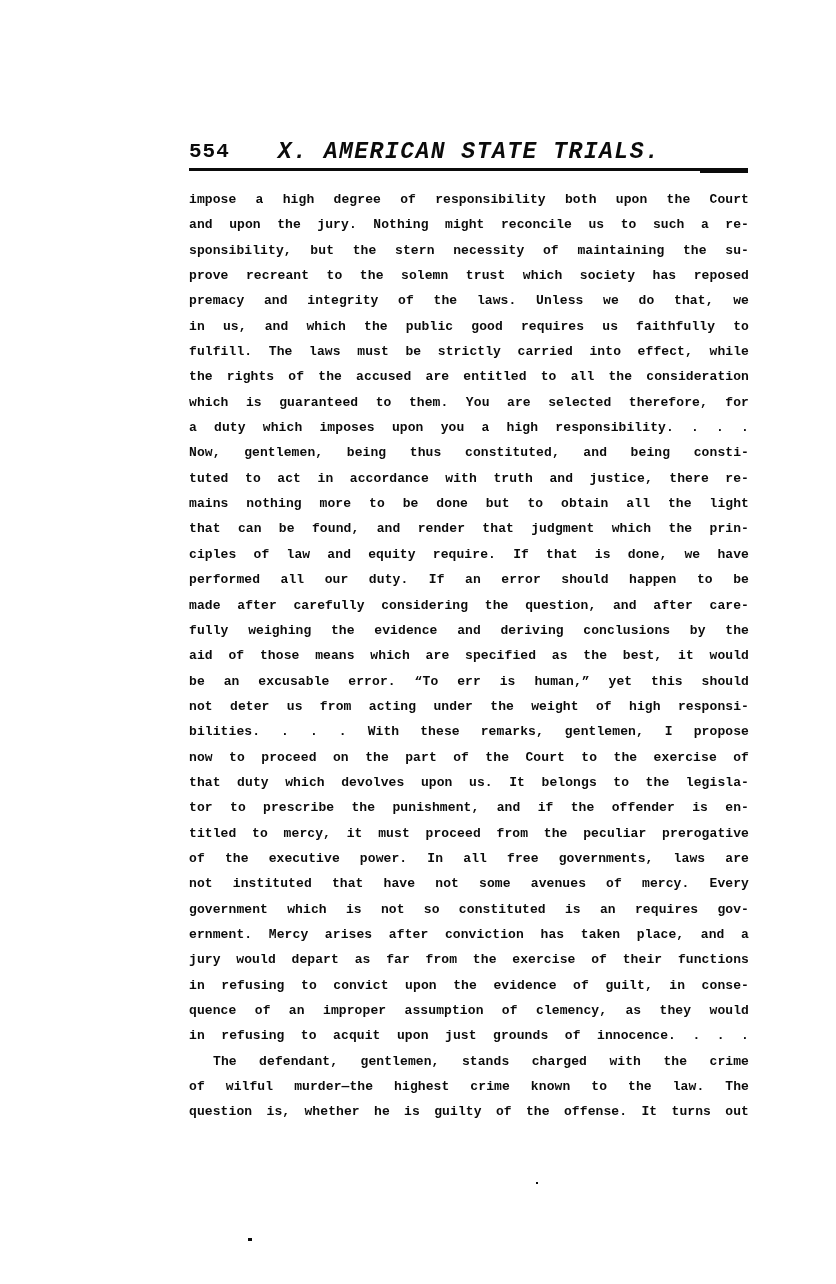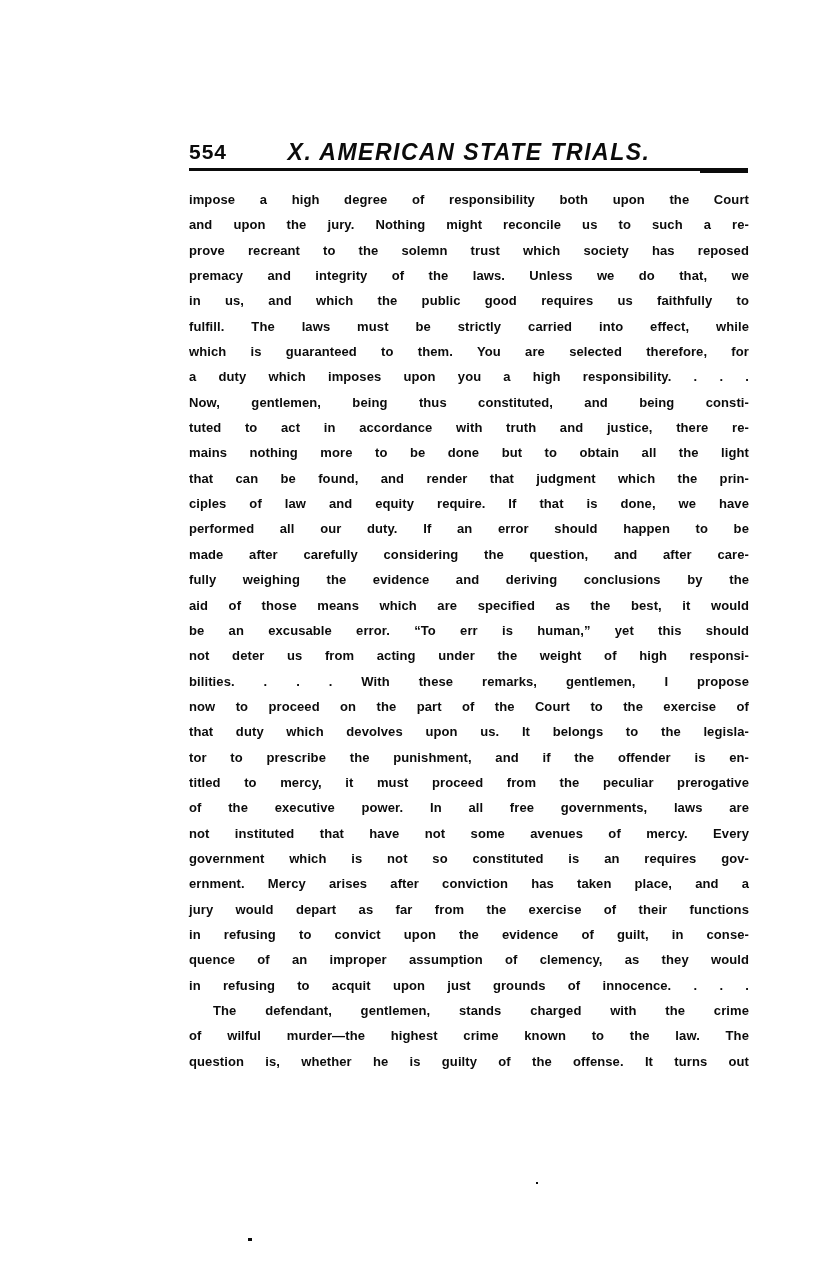--- a/index.html
+++ b/index.html
@@ -6,21 +6,21 @@
     margin: 0;
     padding: 0;
     background: #ffffff;
   }
   .page {
     position: relative;
     width: 836px;
     height: 1284px;
     background: #ffffff;
     overflow: hidden;
-    font-family: Liberation Sans, sans-serif;
+    font-family: Liberation Mono, monospace;
     color: #0b0b0b;
   }
   .header {
     position: absolute;
     left: 189px;
     top: 138px;
     width: 560px;
     height: 30px;
   }
   .page-number {
@@ -95,24 +95,26 @@
     <span class="page-number">554</span>
     <span class="running-title">X. AMERICAN STATE TRIALS.</span>
   </div>
 
   <div class="header-rule"></div>
   <div class="header-rule-tail"></div>
 
   <div class="body-text">
       <div class="text-line">impose a high degree of responsibility both upon the Court</div>
       <div class="text-line">and upon the jury. Nothing might reconcile us to such a re-</div>
+      <div class="text-line">sponsibility, but the stern necessity of maintaining the su-</div>
       <div class="text-line">prove recreant to the solemn trust which society has reposed</div>
       <div class="text-line">premacy and integrity of the laws. Unless we do that, we</div>
       <div class="text-line">in us, and which the public good requires us faithfully to</div>
       <div class="text-line">fulfill. The laws must be strictly carried into effect, while</div>
+      <div class="text-line">the rights of the accused are entitled to all the consideration</div>
       <div class="text-line">which is guaranteed to them. You are selected therefore, for</div>
       <div class="text-line">a duty which imposes upon you a high responsibility. . . .</div>
       <div class="text-line">Now, gentlemen, being thus constituted, and being consti-</div>
       <div class="text-line">tuted to act in accordance with truth and justice, there re-</div>
       <div class="text-line">mains nothing more to be done but to obtain all the light</div>
       <div class="text-line">that can be found, and render that judgment which the prin-</div>
       <div class="text-line">ciples of law and equity require. If that is done, we have</div>
       <div class="text-line">performed all our duty. If an error should happen to be</div>
       <div class="text-line">made after carefully considering the question, and after care-</div>
       <div class="text-line">fully weighing the evidence and deriving conclusions by the</div>

